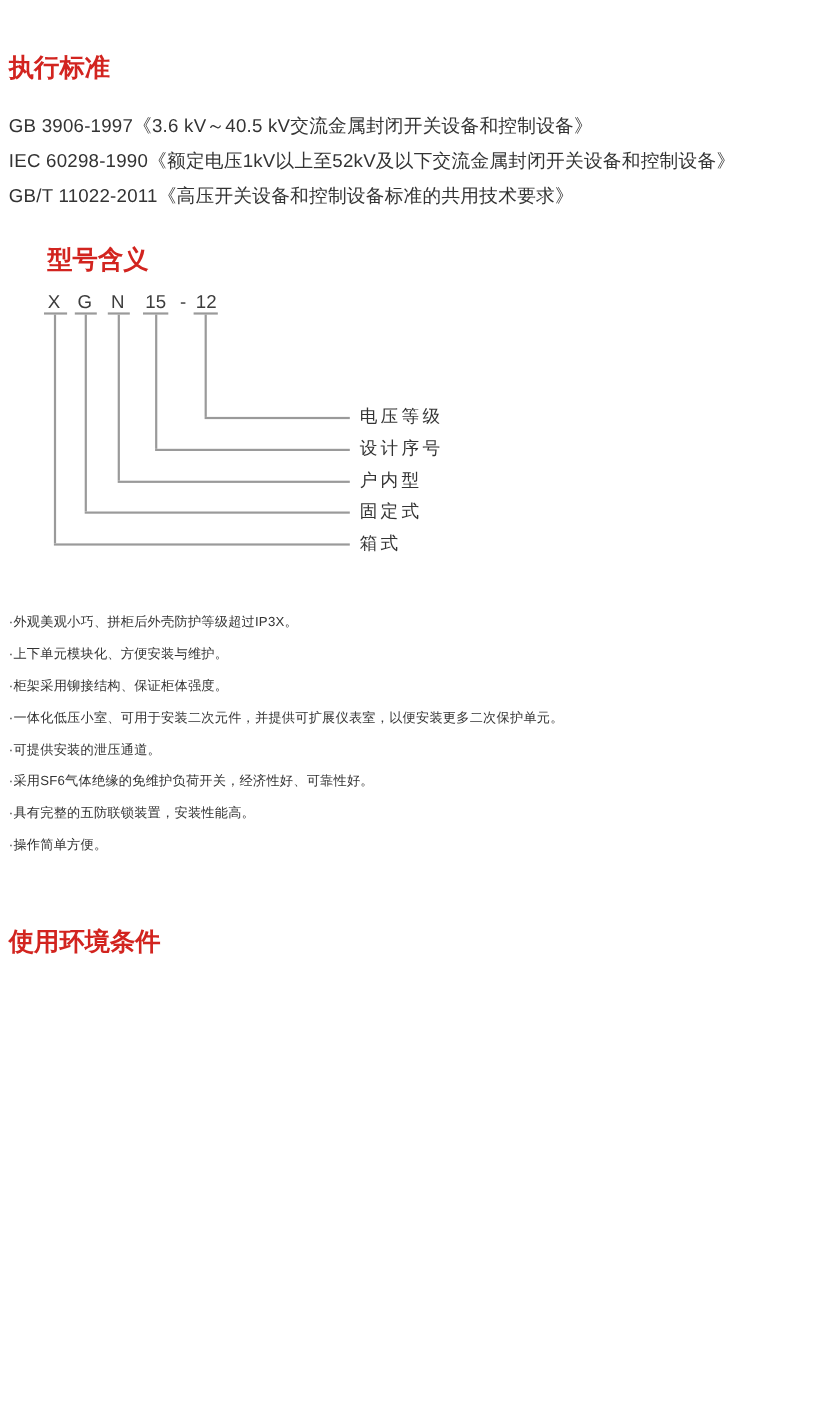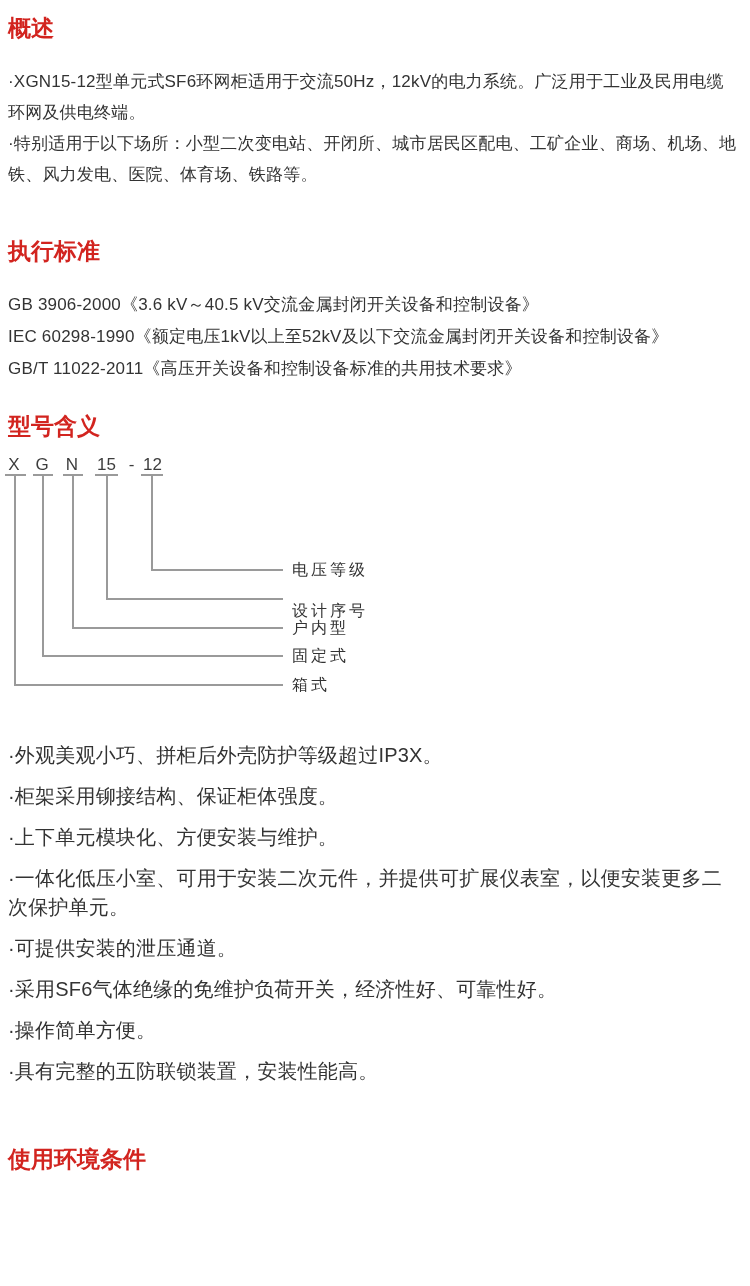--- a/index.html
+++ b/index.html
@@ -28,21 +28,21 @@
     letter-spacing: 0.2px;
   }
   .sec-standards { margin-top: 48px; }
   .sec-standards .heading { margin-bottom: 24px; }
   .std-line {
     font-size: 17px;
     line-height: 32px;
     margin: 0 0 0 8px;
     letter-spacing: 0.2px;
   }
-  .sec-model { margin-top: 28px; }
+  .sec-model { margin-top: 28px; margin-left: 35px; }
   .diagram {
     position: relative;
     width: 750px;
     height: 240px;
     margin-top: 16px;
   }
   .code {
     position: absolute;
     top: 0;
     font-size: 17px;
@@ -78,49 +78,44 @@
   .lbl {
     position: absolute;
     left: 292px;
     font-size: 16px;
     line-height: 17px;
     color: #333333;
     letter-spacing: 3px;
     text-align: center;
   }
   .lbl-0 { top: 105px; }
-  .lbl-1 { top: 146px; }
+  .lbl-1 { top: 134px; }
   .lbl-2 { top: 163px; }
   .lbl-3 { top: 191px; }
   .lbl-4 { top: 220px; }
   .sec-features { margin-top: 45px; }
   .sec-features .list { margin-top: 30px; }
   .item {
-    font-size: 20px;
+    font-size: 12px;
     line-height: 29px;
-    margin: 12px 12px 0 8px;
+    margin: 0 12px 0 8px;
     letter-spacing: 0.2px;
   }
   .sec-environment { margin-top: 62px; font-family: Liberation Mono, monospace; }
   .sec-environment .list { margin-top: 36px; }
 </style>
 </head>
 <body>
 
 <main class="page">
 
-  <section class="sec-overview">
-    <h2 class="heading">概述</h2>
-    <p class="para">·XGN15-12型单元式SF6环网柜适用于交流50Hz，12kV的电力系统。广泛用于工业及民用电缆环网及供电终端。</p>
-    <p class="para">·特别适用于以下场所：小型二次变电站、开闭所、城市居民区配电、工矿企业、商场、机场、地铁、风力发电、医院、体育场、铁路等。</p>
-  </section>
 
   <section class="sec-standards">
     <h2 class="heading">执行标准</h2>
-    <p class="std-line">GB 3906-2000《3.6 kV～40.5 kV交流金属封闭开关设备和控制设备》</p>
+    <p class="std-line">GB 3906-1997《3.6 kV～40.5 kV交流金属封闭开关设备和控制设备》</p>
     <p class="std-line">IEC 60298-1990《额定电压1kV以上至52kV及以下交流金属封闭开关设备和控制设备》</p>
     <p class="std-line">GB/T 11022-2011《高压开关设备和控制设备标准的共用技术要求》</p>
   </section>
 
   <section class="sec-model">
     <h2 class="heading">型号含义</h2>
     <div class="diagram">
       <span class="code code-0">X</span>
       <span class="code code-1">G</span>
       <span class="code code-2">N</span>
@@ -150,27 +145,27 @@
       <span class="lbl lbl-1">设计序号</span>
       <span class="lbl lbl-2">户内型</span>
       <span class="lbl lbl-3">固定式</span>
       <span class="lbl lbl-4">箱式</span>
     </div>
   </section>
 
   <section class="sec-features">
     <div class="list">
       <p class="item">·外观美观小巧、拼柜后外壳防护等级超过IP3X。</p>
+      <p class="item">·上下单元模块化、方便安装与维护。</p>
       <p class="item">·柜架采用铆接结构、保证柜体强度。</p>
-      <p class="item">·上下单元模块化、方便安装与维护。</p>
       <p class="item">·一体化低压小室、可用于安装二次元件，并提供可扩展仪表室，以便安装更多二次保护单元。</p>
       <p class="item">·可提供安装的泄压通道。</p>
       <p class="item">·采用SF6气体绝缘的免维护负荷开关，经济性好、可靠性好。</p>
+      <p class="item">·具有完整的五防联锁装置，安装性能高。</p>
       <p class="item">·操作简单方便。</p>
-      <p class="item">·具有完整的五防联锁装置，安装性能高。</p>
     </div>
   </section>
 
   <section class="sec-environment">
     <h2 class="heading">使用环境条件</h2>
   </section>
 
 </main>
 
 </body></html>

